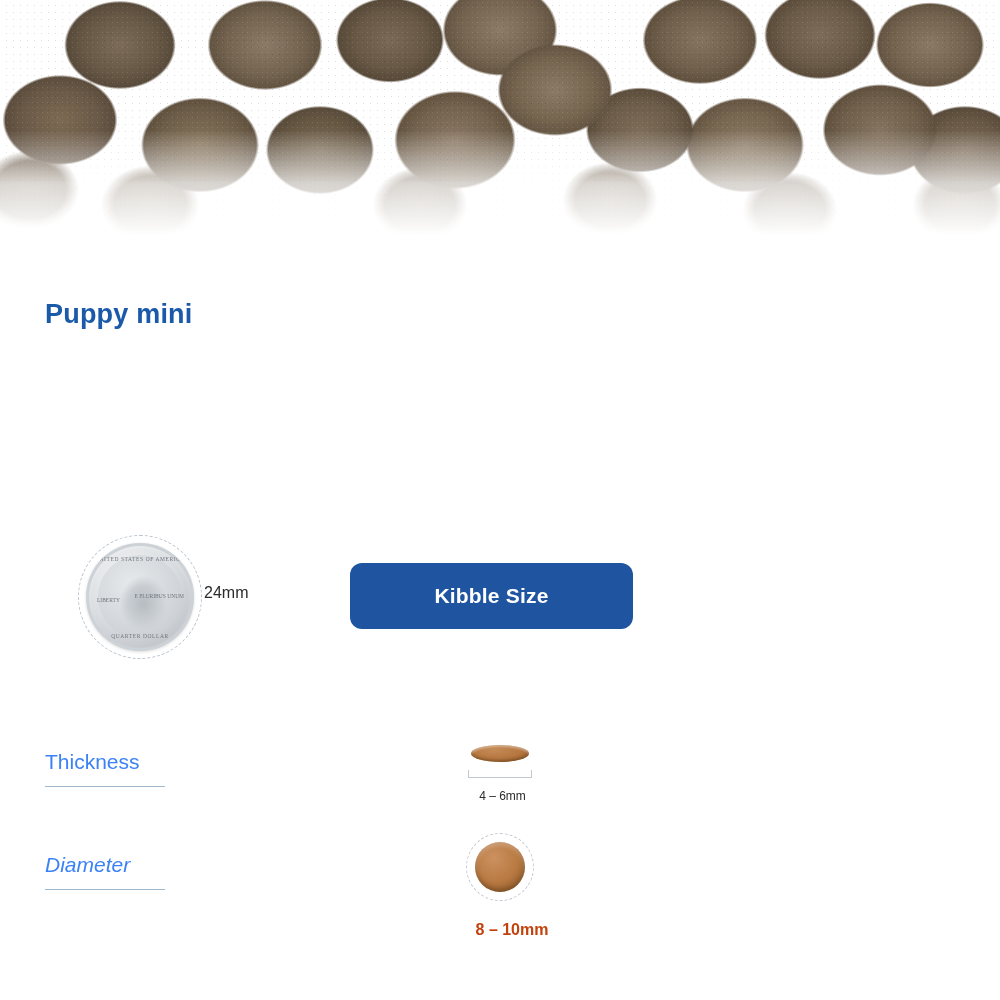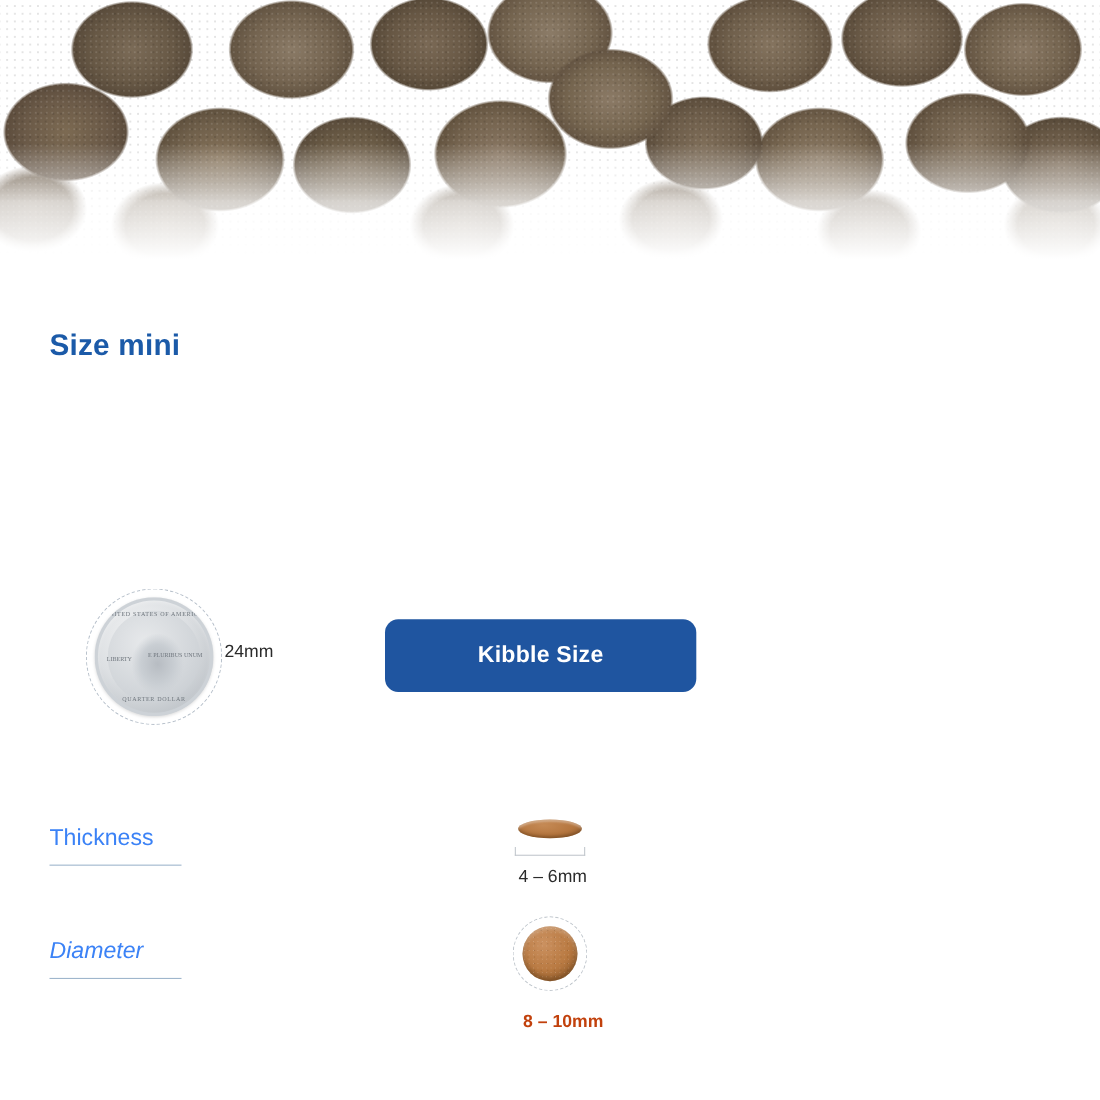--- a/index.html
+++ b/index.html
@@ -215,21 +215,21 @@
     background: #c2c8ce;
   }
   .thickness-tick-l { left: 468px; }
   .thickness-tick-r { left: 531px; }
   .thickness-value {
     position: absolute;
     left: 455px;
     top: 789px;
     width: 95px;
     text-align: center;
-    font-size: 16px;
+    font-size: 12px;
     color: #2b2b2b;
   }
 
   .diameter-wrap {
     position: absolute;
     left: 466px;
     top: 833px;
     width: 68px;
     height: 68px;
   }
@@ -273,21 +273,21 @@
 </style>
 </head>
 <body>
 
 <div class="hero">
   <div class="hero-pile"></div>
   <div class="hero-grain"></div>
   <div class="hero-fade"></div>
 </div>
 
-<div class="product-title">Size mini</div>
+<div class="product-title">Puppy mini</div>
 
 <div class="coin-wrap">
   <div class="coin-dashed"></div>
   <div class="coin">
     <div class="coin-face"></div>
     <div class="coin-text coin-top">UNITED STATES OF AMERICA</div>
     <div class="coin-text coin-bottom">QUARTER DOLLAR</div>
     <div class="coin-left">LIBERTY</div>
     <div class="coin-right">E PLURIBUS UNUM</div>
   </div>

